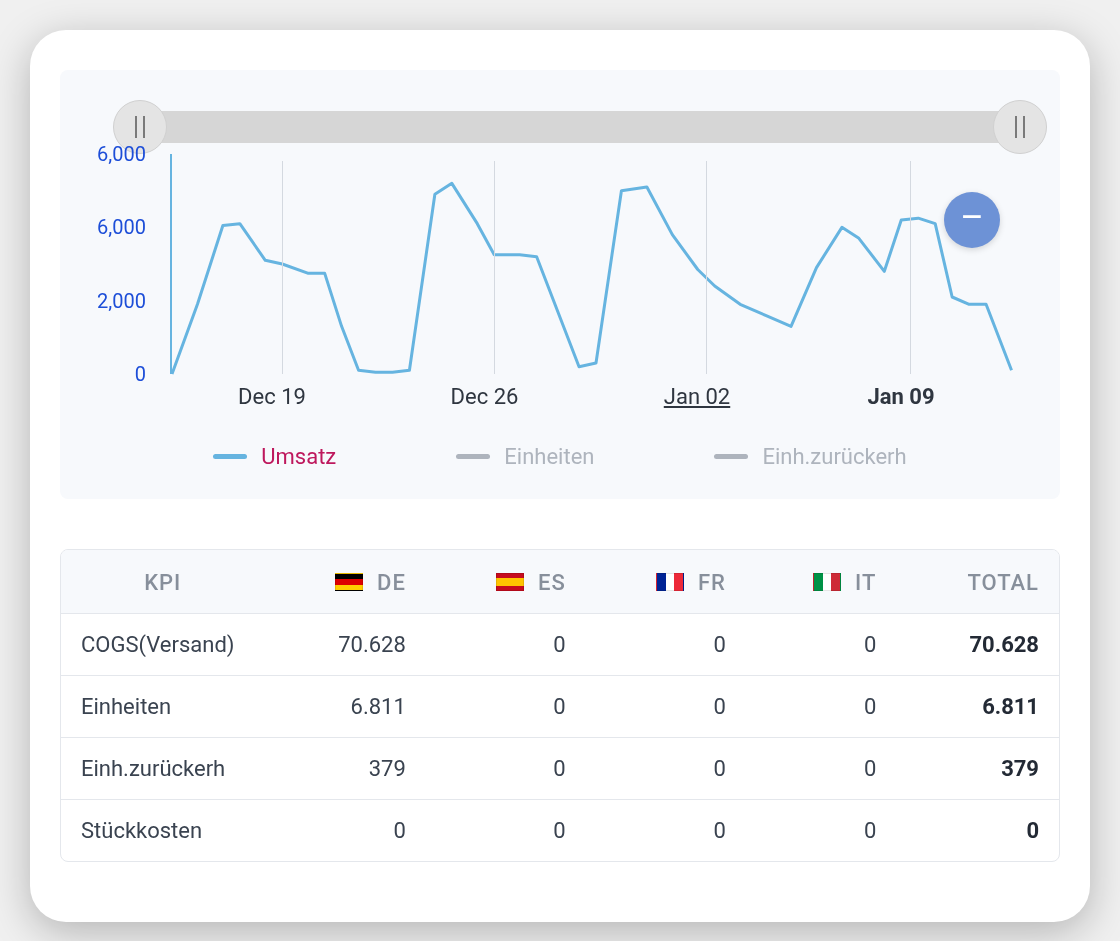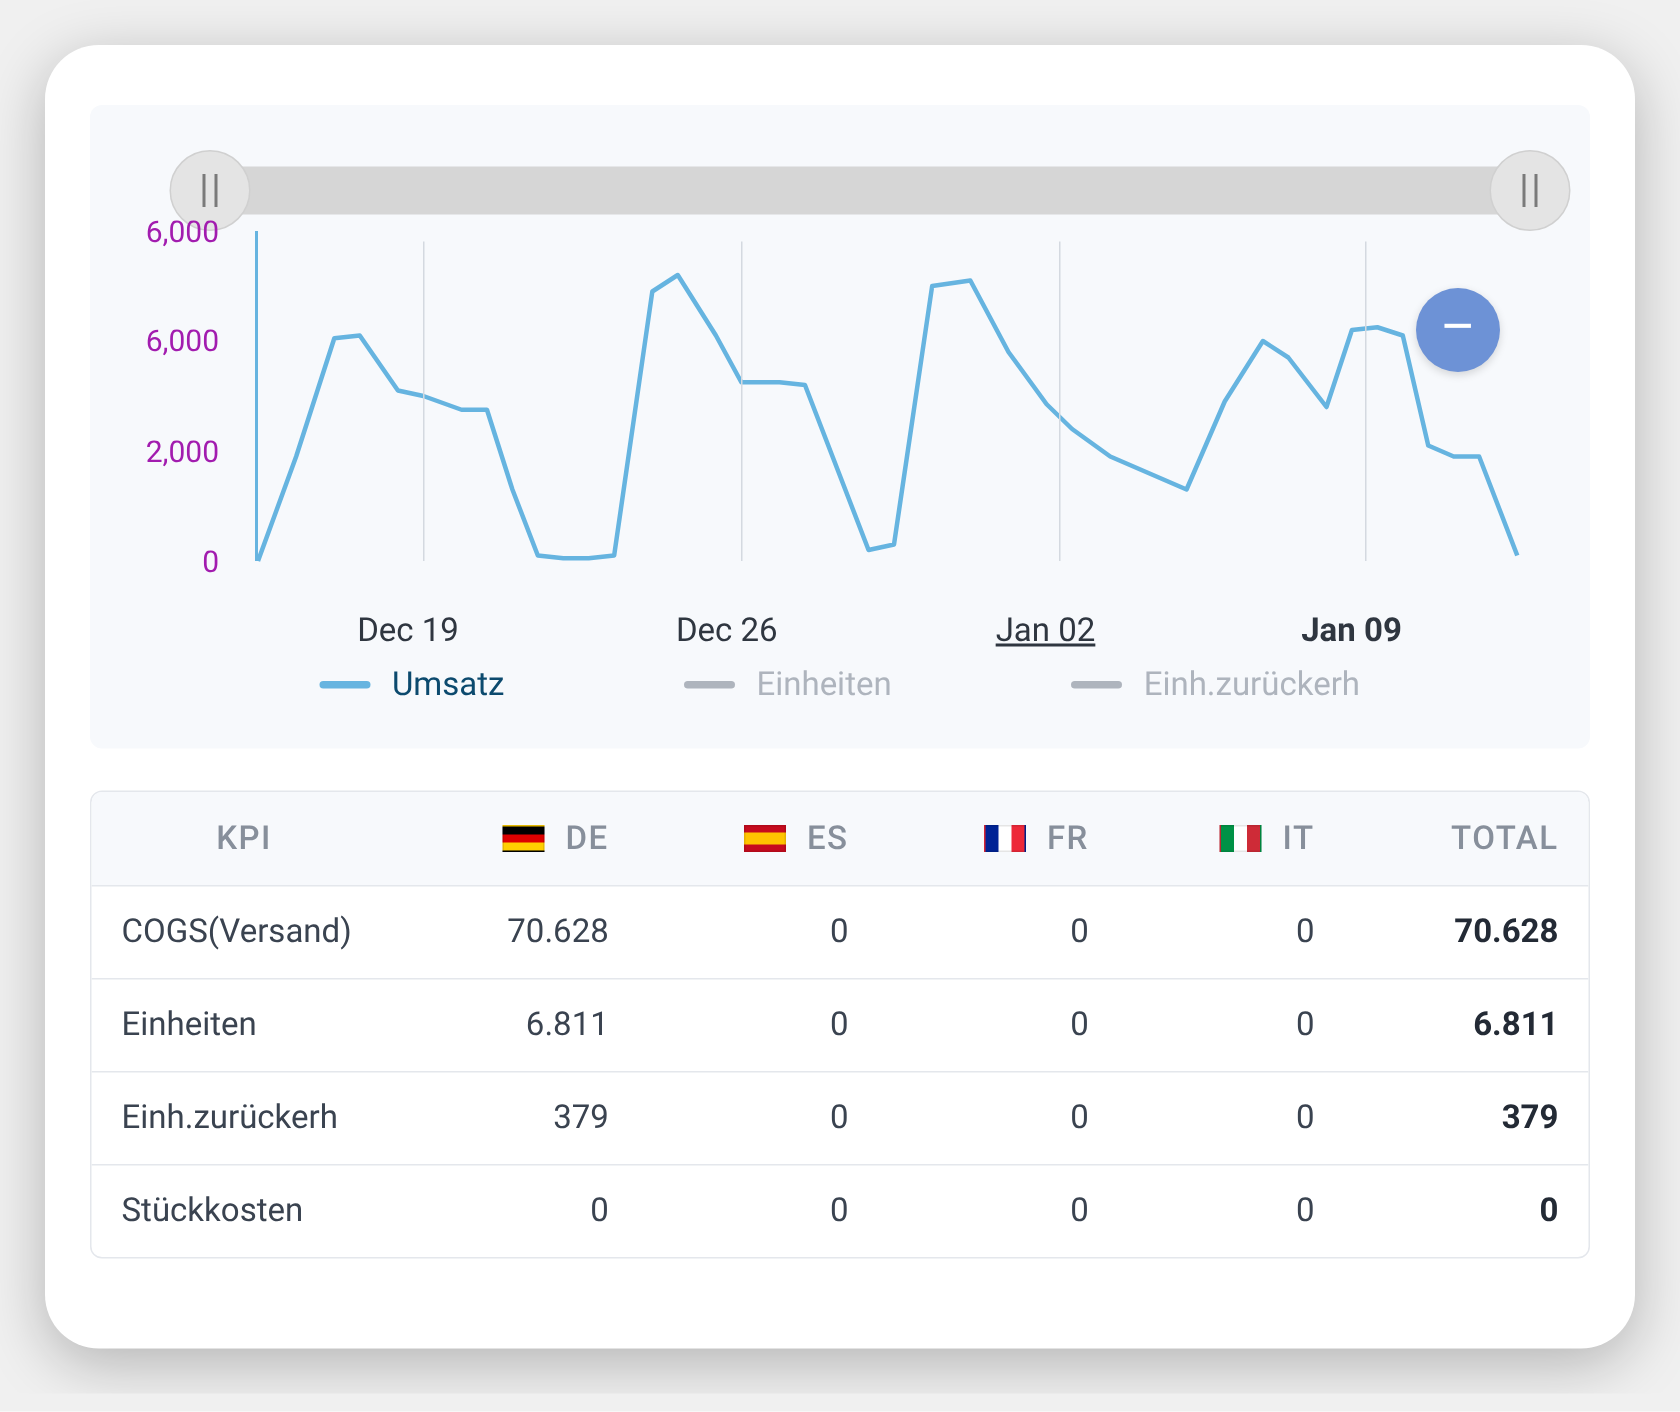--- a/index.html
+++ b/index.html
@@ -31,38 +31,38 @@
       background: #e4e4e4; border: 1px solid #d0d0d0;
       display: flex; align-items: center; justify-content: center;
       cursor: grab;
     }
     .slider-handle.left { left: 0; }
     .slider-handle.right { left: 100%; }
     .grip { width: 2px; height: 22px; background: #7a7a7a; margin: 0 3px; display:inline-block; }
     
     .chart-area { position: relative; height: 250px; margin: 0 20px 0 10px; }
     .y-axis { position: absolute; left: 0; top: 0; bottom: 30px; width: 70px; }
-    .y-tick { position: absolute; right: 14px; transform: translateY(-50%); font-size: 20px; color: #a21caf; }
+    .y-tick { position: absolute; right: 14px; transform: translateY(-50%); font-size: 20px; color: #1d4ed8; }
     .plot { position: absolute; left: 80px; right: 0; top: 0; bottom: 30px; border-left: 2px solid #66b4e0; }
     .vgrid { position:absolute; top:3%; bottom:0; width:1px; background:#d4d9e0; }
     .x-labels { position: absolute; left: 80px; right: 0; bottom: -10px; height: 30px; }
-    .x-label { position: absolute; transform: translateX(-50%); font-size: 22px; color: #2f3640; margin-top: 24px; }
+    .x-label { position: absolute; transform: translateX(-50%); font-size: 22px; color: #2f3640; }
     .minus-fab {
       position: absolute; width: 56px; height: 56px; border-radius: 50%;
       background: #6d92d6; color: #fff; font-size: 36px; line-height: 52px;
       text-align: center; right: 20px; top: 38px; cursor:pointer;
       box-shadow: 0 2px 6px rgba(0,0,0,0.15);
     }
     
     .legend { display: flex; justify-content: center; gap: 120px; margin-top: 40px; font-size: 22px;}
-    .legend-item { display: flex; align-items: center; gap: 14px; color: #0c4a6e; cursor:pointer;}
+    .legend-item { display: flex; align-items: center; gap: 14px; color: #be185d; cursor:pointer;}
     .legend-item.inactive { color: #aeb4bd; }
     .legend-swatch { width: 34px; height: 5px; border-radius: 3px; }
     
-    .kpi-table { margin-top: 28px; width: 100%; border: 1px solid #e4e7ec; border-radius: 8px; overflow:hidden; background:#fff;}
+    .kpi-table { margin-top: 50px; width: 100%; border: 1px solid #e4e7ec; border-radius: 8px; overflow:hidden; background:#fff;}
     .kpi-table table { width: 100%; border-collapse: collapse; }
     .kpi-table th, .kpi-table td { padding: 18px 20px; font-size: 22px; }
     .kpi-table thead th { background: #f7f9fc; color: #878f9b; font-weight: 500; letter-spacing: 1px; }
     .kpi-table thead th:first-child { text-align: center; }
     .kpi-table thead th.num { text-align: right; }
     .kpi-table tbody td { border-top: 1px solid #e4e7ec; color: #3a4350; }
     .kpi-table tbody td:first-child { text-align: left; padding-right: 30px; width: 200px; }
     .kpi-table td.num, .kpi-table th.num { text-align: right; }
     .kpi-table td.total { font-weight: 700; color: #232a35;}
     .flag { display:inline-block; width:28px; height:18px; vertical-align: middle; margin-right: 14px; position:relative; border:1px solid rgba(0,0,0,0.1);}

